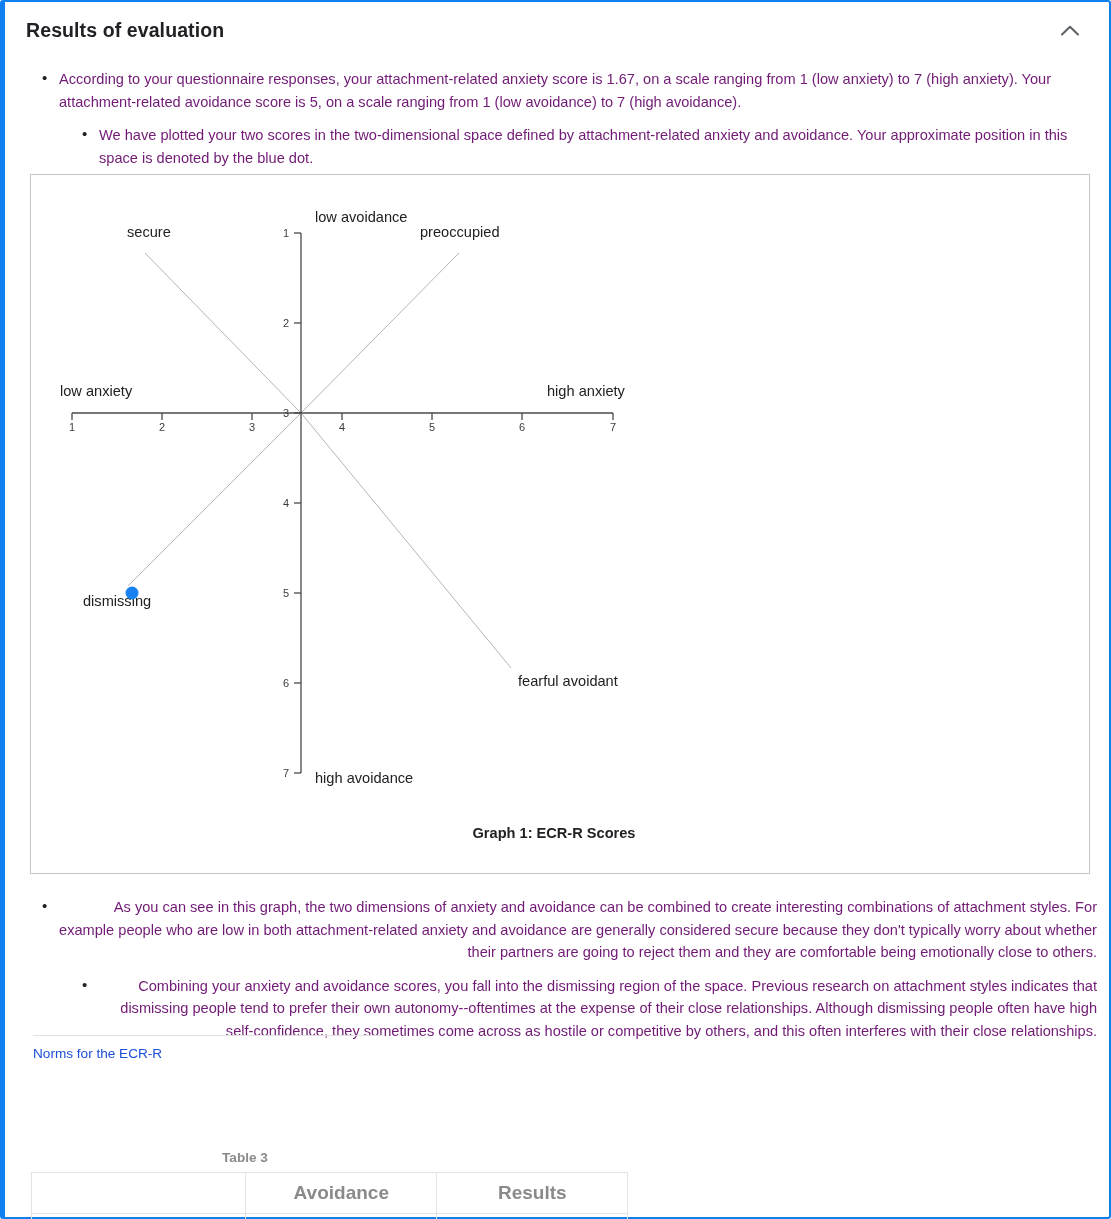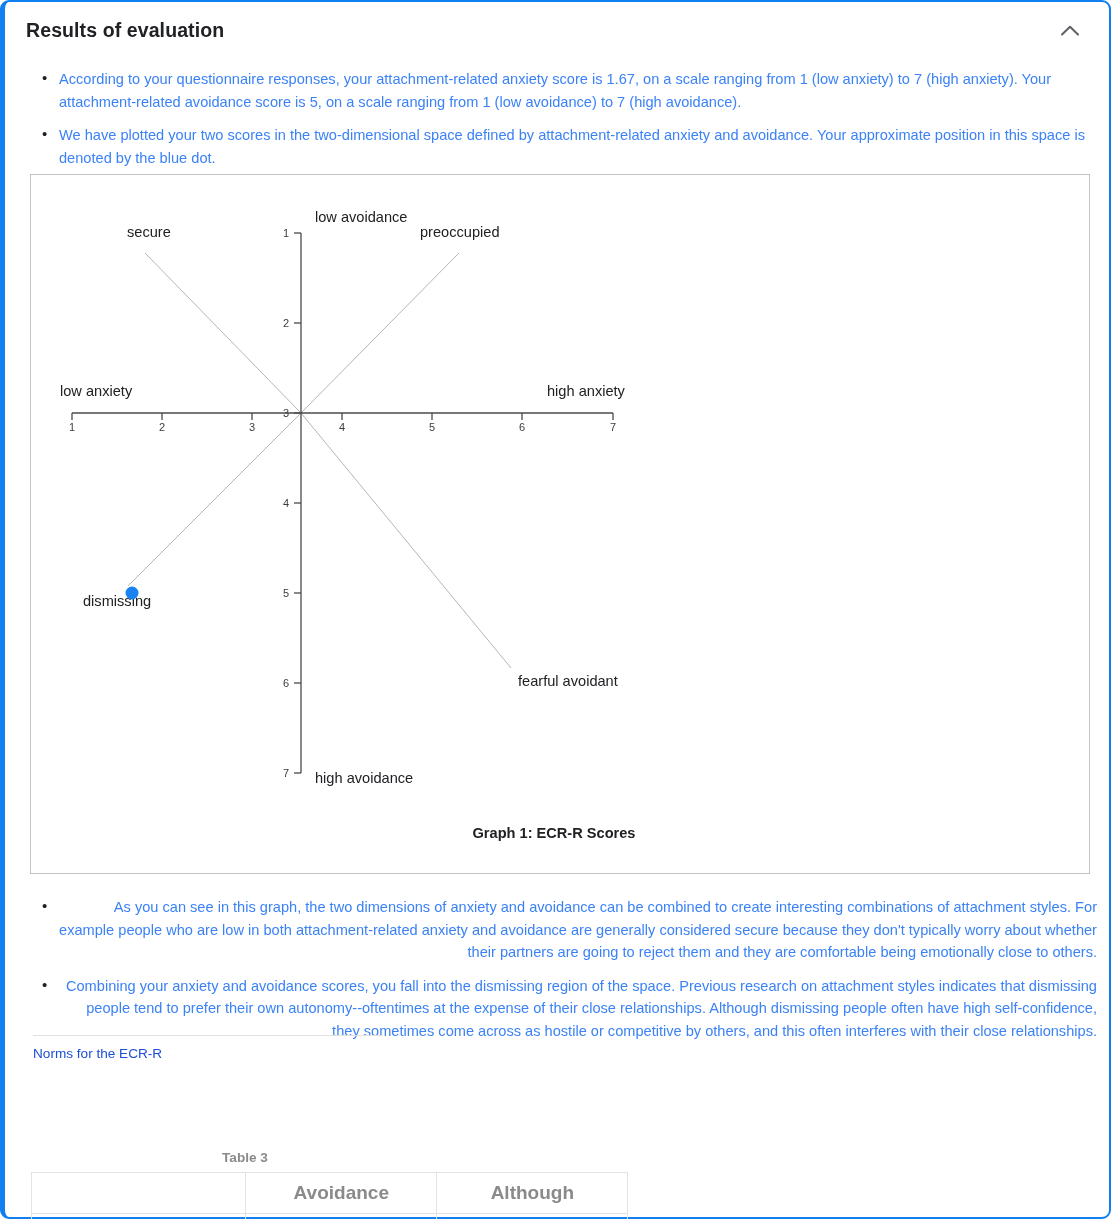--- a/index.html
+++ b/index.html
@@ -10,21 +10,21 @@
   }
   body { width: 1111px; height: 1219px; overflow: hidden; }
 
   .card {
     position: absolute;
     left: 0; top: 0;
     width: 1111px; height: 1219px;
     background: #ffffff;
     border: 2px solid #1080f0;
     border-left-width: 5px;
-    border-radius: 9px;
+    border-radius: 3px;
     padding-left: 40px;
   }
 
   
   .card-header {
     position: absolute;
     left: 0; top: 0; right: 0;
     height: 56px;
     padding: 0 26px 0 21px;
     display: flex;
@@ -51,25 +51,25 @@
     width: 1058px;
   }
   ul.bullets {
     margin: 0; padding: 0 0 0 22px;
     list-style: none;
   }
   ul.bullets li {
     position: relative;
     font-size: 14.6px;
     line-height: 22.5px;
-    color: #3b82f6;
+    color: #701a75;
     margin-bottom: 11px;
     padding-left: 2px;
   }
-  ul.bullets li:last-child { margin-bottom: 0; }
+  ul.bullets li:last-child { margin-bottom: 0; margin-left: 40px; }
   ul.bullets li::before {
     content: "•";
     position: absolute;
     left: -15px; top: -1px;
     font-size: 15px;
     color: #202124;
   }
 
   
   .chart-box {
@@ -254,21 +254,21 @@
   <div class="divider"></div>
   <div class="norms-label">Norms for the ECR-R</div>
 
   <div class="table-wrap">
     <div class="table-title">Table 3</div>
     <table class="norms">
       <thead>
         <tr class="tall">
           <th class="c0"></th>
           <th class="c1">Avoidance</th>
-          <th class="c2">Although</th>
+          <th class="c2">Results</th>
         </tr>
       </thead>
       <tbody>
         <tr class="tall">
           <td class="rowhdr">Overall (graph sample)</td>
           <td>M = 2.92, SD = 0.50</td>
           <td>M = 3.56, SD = 1.12</td>
         </tr>
       </tbody>
     </table>

